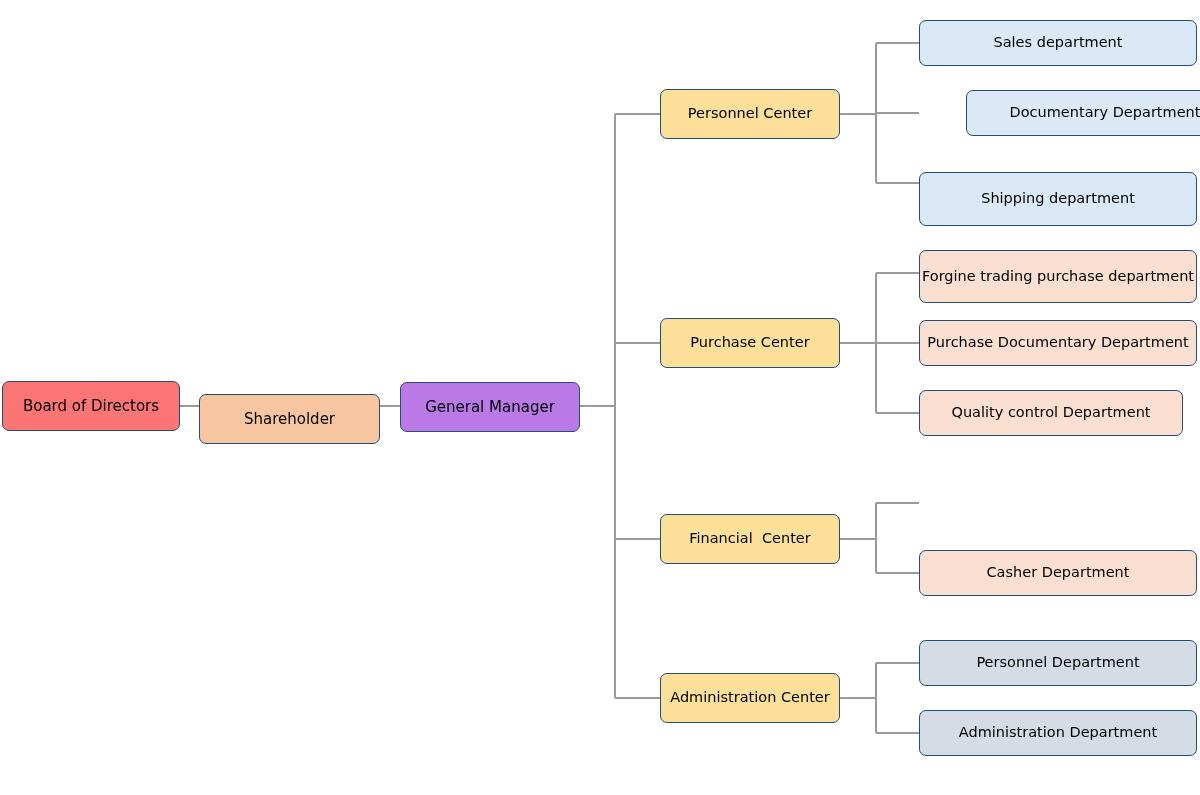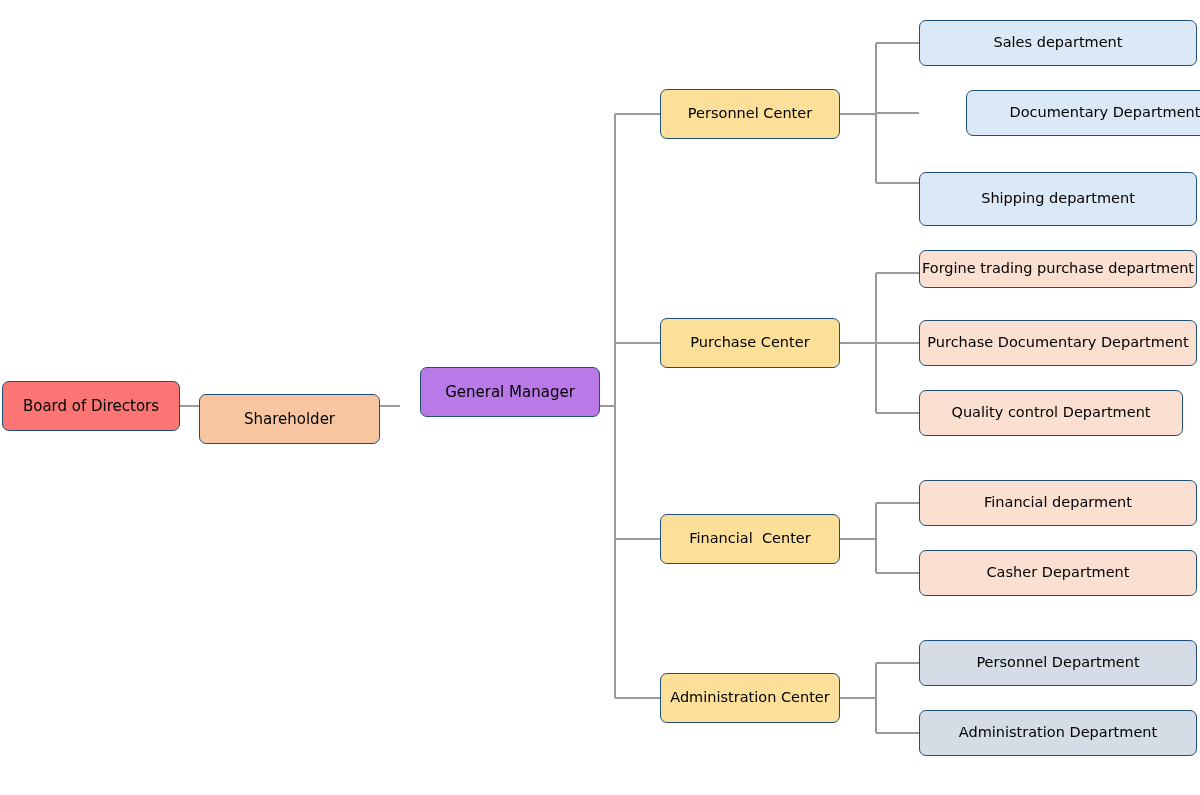--- a/index.html
+++ b/index.html
@@ -73,28 +73,27 @@
       <line x1="876" y1="503" x2="919" y2="503" stroke="#9a9a9a" stroke-width="1.2" shape-rendering="crispEdges"></line>
       <line x1="876" y1="573" x2="919" y2="573" stroke="#9a9a9a" stroke-width="1.2" shape-rendering="crispEdges"></line>
       <line x1="615" y1="698" x2="660" y2="698" stroke="#9a9a9a" stroke-width="1.2" shape-rendering="crispEdges"></line>
       <line x1="840" y1="698" x2="876" y2="698" stroke="#9a9a9a" stroke-width="1.2" shape-rendering="crispEdges"></line>
       <line x1="876" y1="663" x2="876" y2="733" stroke="#9a9a9a" stroke-width="1.2" shape-rendering="crispEdges"></line>
       <line x1="876" y1="663" x2="919" y2="663" stroke="#9a9a9a" stroke-width="1.2" shape-rendering="crispEdges"></line>
       <line x1="876" y1="733" x2="919" y2="733" stroke="#9a9a9a" stroke-width="1.2" shape-rendering="crispEdges"></line>
     </svg>
 <div class="node level-exec" style="left: 2px; top: 381px; width: 178px; height: 50px; background: rgb(250, 117, 115);">Board of Directors</div>
     <div class="node level-exec" style="left: 199px; top: 394px; width: 181px; height: 50px; background: rgb(247, 198, 160);">Shareholder</div>
-    <div class="node level-exec" style="left: 400px; top: 367px; width: 180px; height: 50px; background: rgb(185, 122, 232); margin-left: 20px;">General Manager</div>
+    <div class="node level-exec" style="left: 400px; top: 382px; width: 180px; height: 50px; background: rgb(185, 122, 232);">General Manager</div>
     <div class="node level-center" style="left: 660px; top: 89px; width: 180px; height: 50px; background: rgb(252, 224, 154);">Personnel Center</div>
     <div class="node level-dept" style="left: 919px; top: 20px; width: 278px; height: 46px; background: rgb(219, 232, 245);">Sales department</div>
     <div class="node level-dept" style="left: 919px; top: 90px; width: 278px; height: 46px; background: rgb(219, 232, 245); margin-left: 47px;">Documentary Department</div>
     <div class="node level-dept" style="left: 919px; top: 160px; width: 278px; height: 54px; background: rgb(219, 232, 245); margin-top: 12px;">Shipping department</div>
     <div class="node level-center" style="left: 660px; top: 318px; width: 180px; height: 50px; background: rgb(252, 224, 154);">Purchase Center</div>
-    <div class="node level-dept" style="left: 919px; top: 250px; width: 278px; height: 38px; background: rgb(251, 224, 210);">Forgine trading purchase department</div>
+    <div class="node level-dept" style="left: 919px; top: 250px; width: 278px; height: 53px; background: rgb(251, 224, 210);">Forgine trading purchase department</div>
     <div class="node level-dept" style="left: 919px; top: 320px; width: 278px; height: 46px; background: rgb(251, 224, 210); text-align: center;">Purchase Documentary Department</div>
     <div class="node level-dept" style="left: 919px; top: 390px; width: 264px; height: 46px; background: rgb(251, 224, 210);">Quality control Department</div>
     <div class="node level-center" style="left: 660px; top: 514px; width: 180px; height: 50px; background: rgb(252, 224, 154);">Financial  Center</div>
-    <div class="node level-dept" style="left: 919px; top: 480px; width: 278px; height: 46px; background: rgb(251, 224, 210);">Financial deparment</div>
     <div class="node level-dept" style="left: 919px; top: 550px; width: 278px; height: 46px; background: rgb(251, 224, 210);">Casher Department</div>
     <div class="node level-center" style="left: 660px; top: 673px; width: 180px; height: 50px; background: rgb(252, 224, 154);">Administration Center</div>
     <div class="node level-dept" style="left: 919px; top: 640px; width: 278px; height: 46px; background: rgb(213, 220, 230);">Personnel Department</div>
     <div class="node level-dept" style="left: 919px; top: 710px; width: 278px; height: 46px; background: rgb(213, 220, 230);">Administration Department</div>
   </div>
 
 </body></html>

